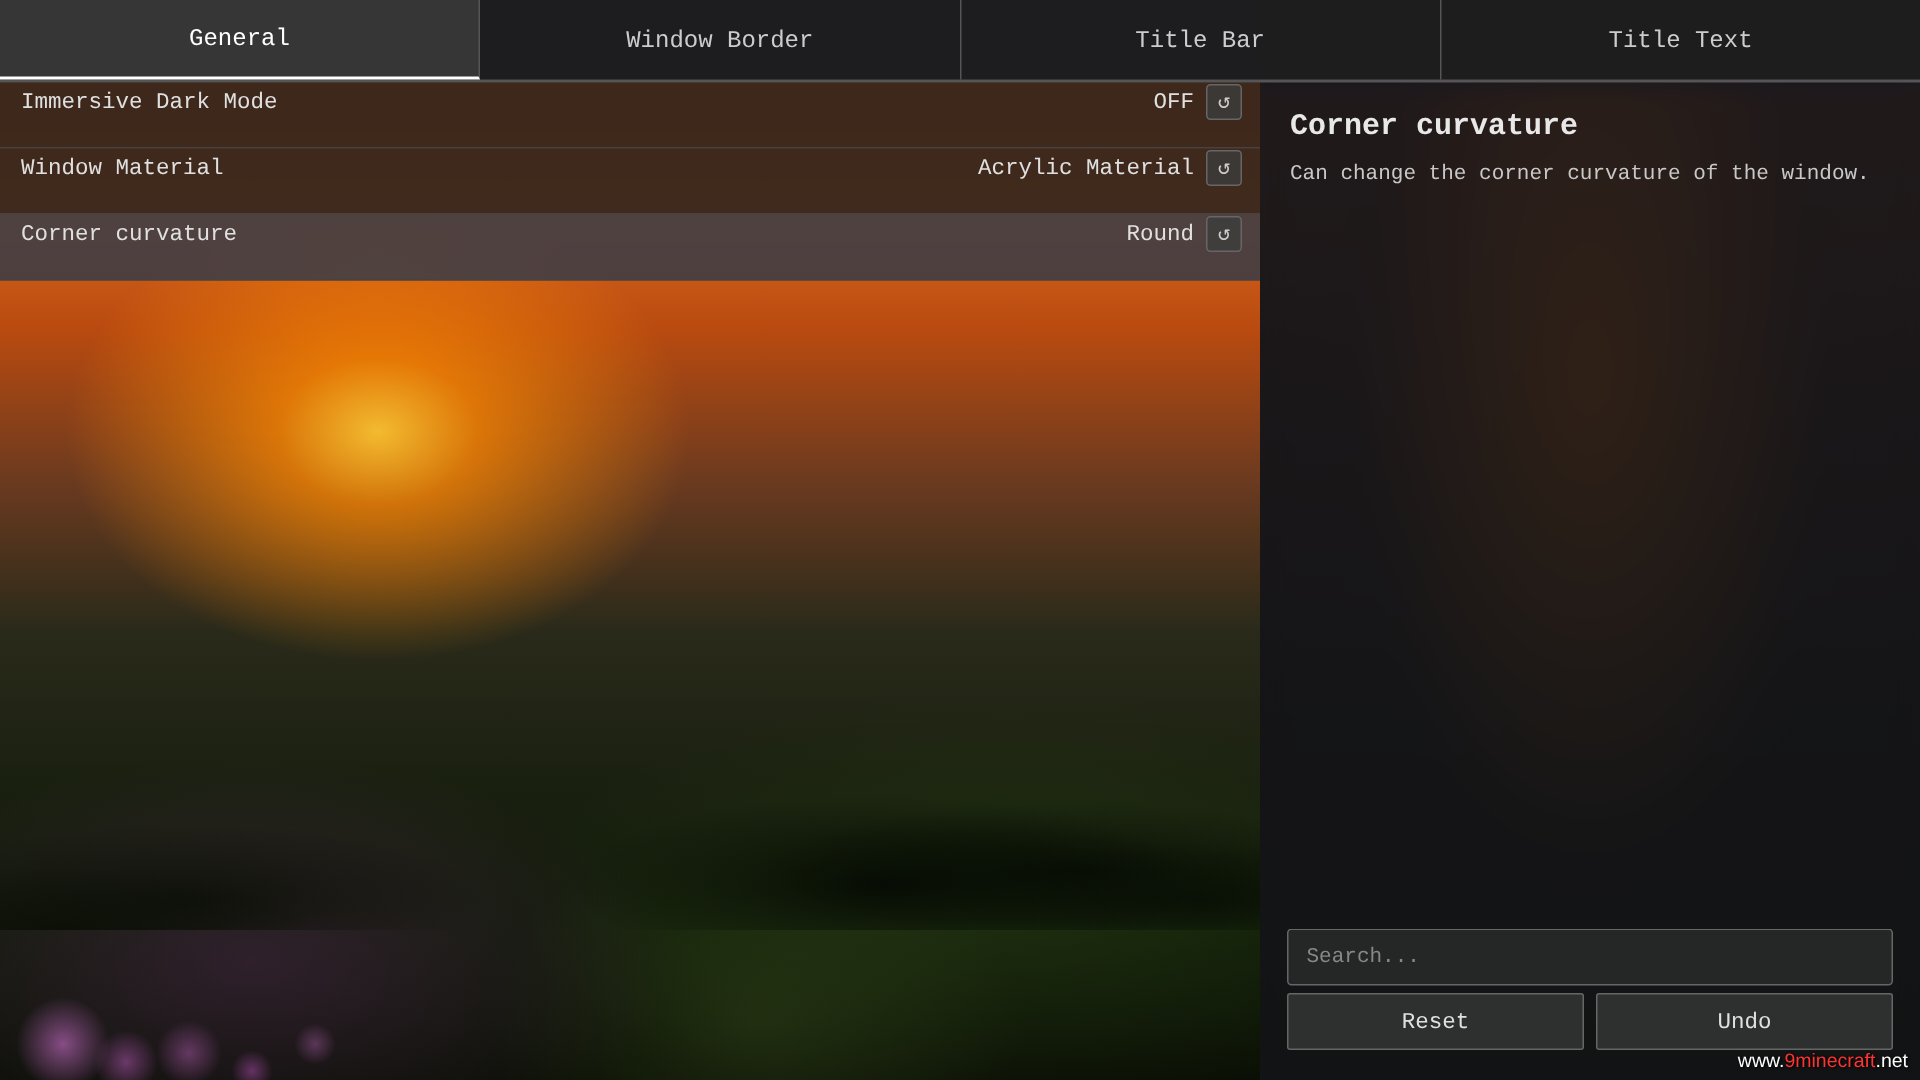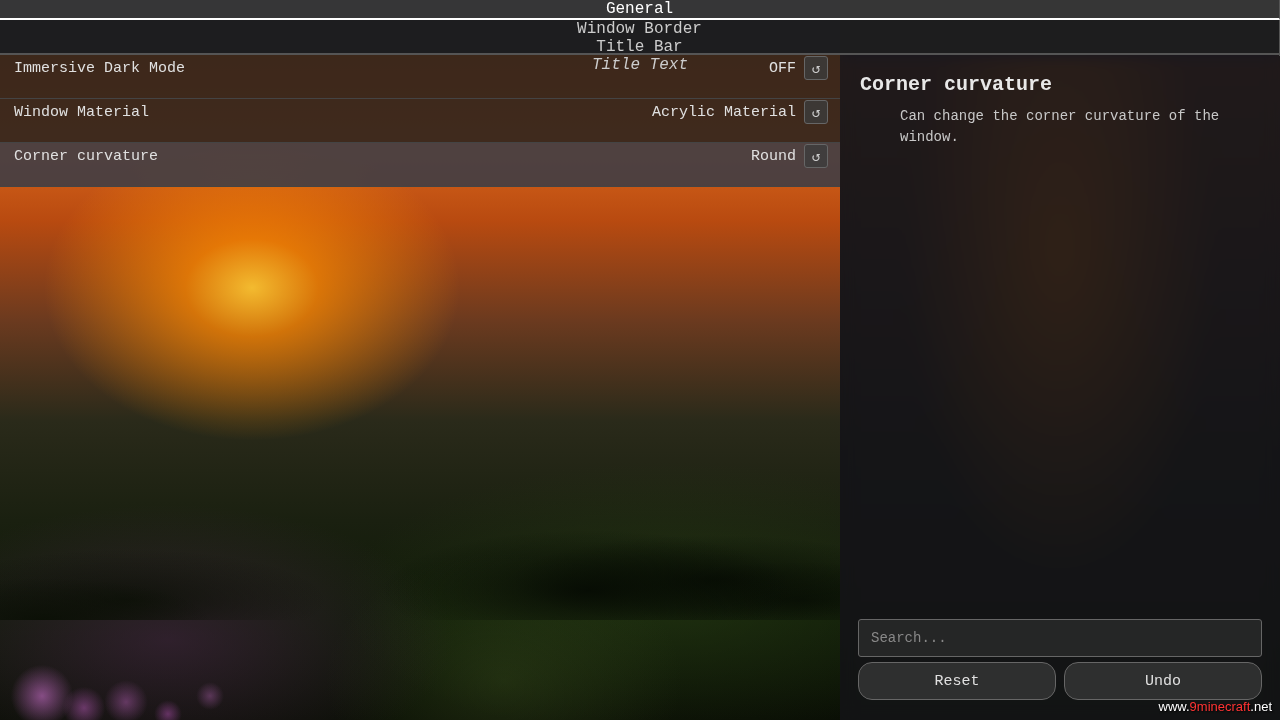--- a/index.html
+++ b/index.html
@@ -111,40 +111,38 @@
     .tab-bar {
       position: absolute;
       top: 0;
       left: 0;
       right: 0;
       height: 55px;
       display: flex;
       background: rgba(30, 30, 30, 0.9);
       border-bottom: 2px solid #555;
       z-index: 10;
-      flex-direction: column;
     }
 
     .tab {
       flex: 1;
       display: flex;
       align-items: center;
       justify-content: center;
       font-family: 'Courier New', Courier, monospace;
       font-size: 16px;
       color: #ccc;
       cursor: pointer;
       border-right: 1px solid #555;
       padding: 0 10px;
       text-align: center;
     }
 
     .tab:last-child {
       border-right: none;
-      font-style: italic;
     }
 
     .tab.active {
       background: rgba(80, 80, 80, 0.5);
       color: #fff;
       border-bottom: 2px solid #fff;
     }
 
     
     .settings-area {
@@ -219,21 +217,20 @@
       font-weight: bold;
       color: #e8e8e8;
       margin-bottom: 10px;
     }
 
     .info-desc {
       font-family: 'Courier New', Courier, monospace;
       font-size: 14px;
       color: #c8c8c8;
       line-height: 1.5;
-      margin-left: 40px;
     }
 
     
     .bottom-controls {
       position: absolute;
       bottom: 20px;
       right: 0;
       width: 440px;
       padding: 0 18px;
       z-index: 10;
@@ -262,21 +259,21 @@
     .btn-row {
       display: flex;
       gap: 8px;
     }
 
     .btn {
       flex: 1;
       height: 38px;
       background: rgba(50, 50, 50, 0.9);
       border: 1px solid #666;
-      border-radius: 14px;
+      border-radius: 2px;
       font-family: 'Courier New', Courier, monospace;
       font-size: 15px;
       color: #e0e0e0;
       cursor: pointer;
       display: flex;
       align-items: center;
       justify-content: center;
     }
 
     .btn-done {

